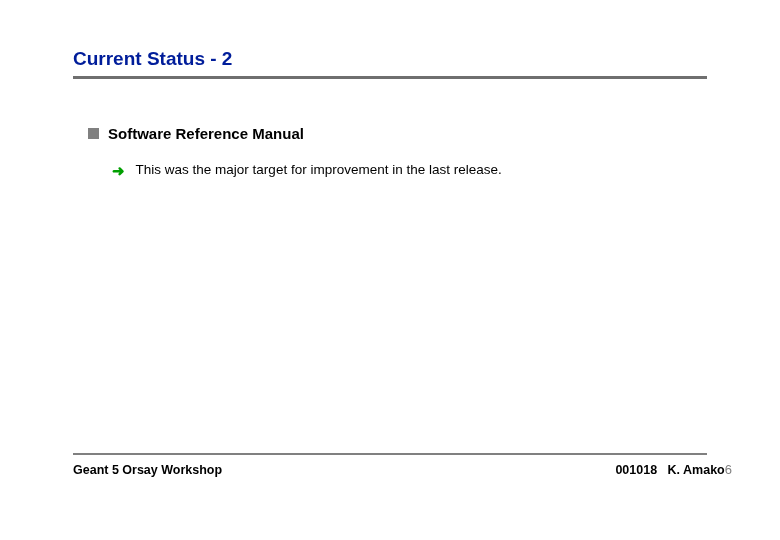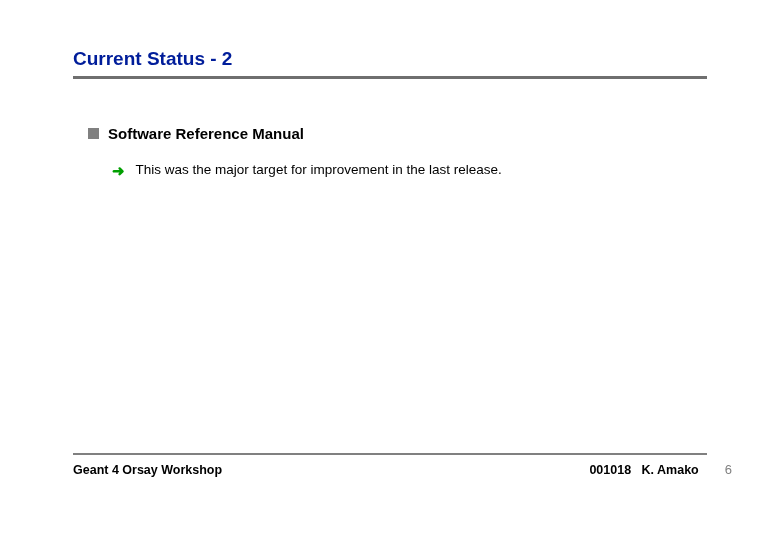--- a/index.html
+++ b/index.html
@@ -89,21 +89,20 @@
       align-items: baseline;
     }
     .footer-left {
       font-size: 12.5px;
       font-weight: bold;
       color: #000;
     }
     .footer-right {
       display: flex;
       align-items: baseline;
-      gap: 26px;
     }
     .footer-dateauthor {
       font-size: 12.5px;
       font-weight: bold;
       color: #000;
     }
     .page-num {
       font-size: 13px;
       color: #808080;
     }
@@ -125,21 +124,21 @@
     </div>
     <div class="l2">
       <span class="bullet-arrow">➜</span>
       <span class="text">This was the major target for improvement in the last release.</span>
     </div>
   </div>
 
   <hr class="footer-rule">
 
   <div class="footer">
-    <span class="footer-left">Geant 4 Orsay Workshop</span>
+    <span class="footer-left">Geant 5 Orsay Workshop</span>
     <span class="footer-right">
       <span class="footer-dateauthor">
         <span>001018</span>
         &nbsp;
         <span>K. Amako</span>
       </span>
       <span class="page-num">6</span>
     </span>
   </div>
 

